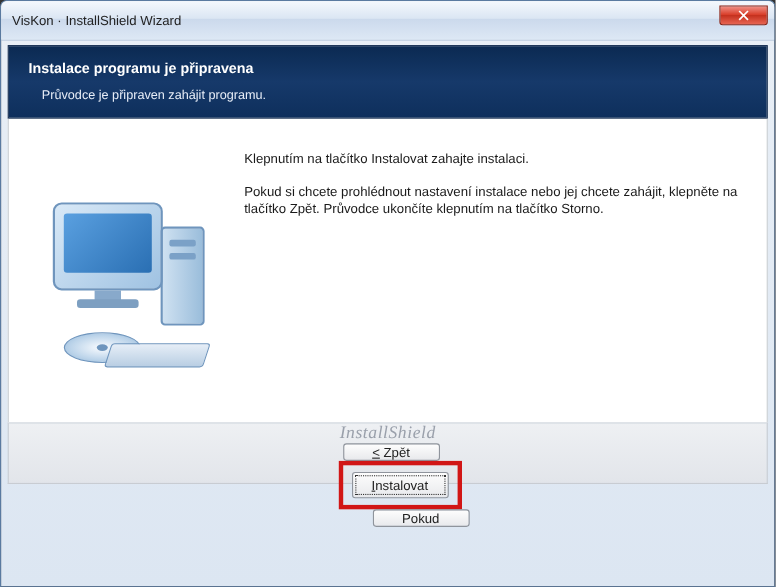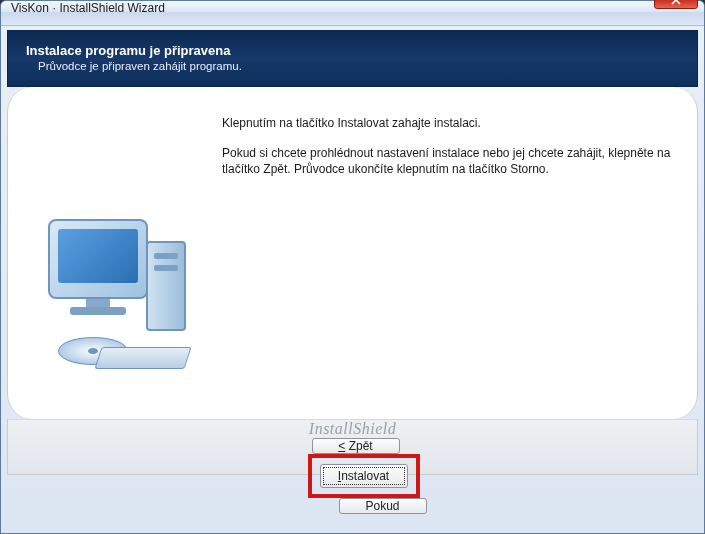--- a/index.html
+++ b/index.html
@@ -13,24 +13,25 @@
   .window {
     width: 705px;
     height: 534px;
     background: linear-gradient(to bottom, #e9eff6 0%, #dce6f2 100%);
     border: 1px solid #5a7aa0;
     border-radius: 6px 6px 0 0;
     position: relative;
     box-shadow: 0 0 6px rgba(0,0,0,0.4);
   }
   .titlebar {
-    height: 25px;
+    height: 36px;
     background: linear-gradient(to bottom, #f4f8fd 0%, #dbe6f3 45%, #cbd9ec 46%, #dde8f5 100%);
     border-bottom: 1px solid #a9bcd6;
     display: flex;
+    align-items: center;
     padding: 0 6px 0 10px;
     border-radius: 6px 6px 0 0;
   }
   .titlebar-text {
     font-size: 12px;
     color: #222;
     flex: 1;
   }
   .close-btn {
     width: 44px;
@@ -50,35 +51,34 @@
   .header-panel {
     background: linear-gradient(to bottom, #0b2a52 0%, #16396a 50%, #0e2f5c 100%);
     color: #fff;
     padding: 12px 18px 14px 18px;
     margin: 4px 6px 0 6px;
     border: 1px solid #0a2348;
   }
   .header-title {
     font-size: 13px;
     font-weight: bold;
-    margin-bottom: 2px;
+    margin-bottom: 12px;
   }
   .header-sub {
     font-size: 11.5px;
     margin-left: 12px;
     color: #e8eef8;
   }
   .content {
     display: flex;
     background: #fff;
     margin: 0 6px;
-    height: 332px;
+    height: 276px;
     border-left:1px solid #c8ccd2;
     border-right:1px solid #c8ccd2;
-    border-radius:25px;
   }
   .side-image {
     width: 210px;
     display:flex;
     align-items:flex-end;
     justify-content:center;
     padding-bottom:30px;
   }
   .main-text {
     flex: 1;

